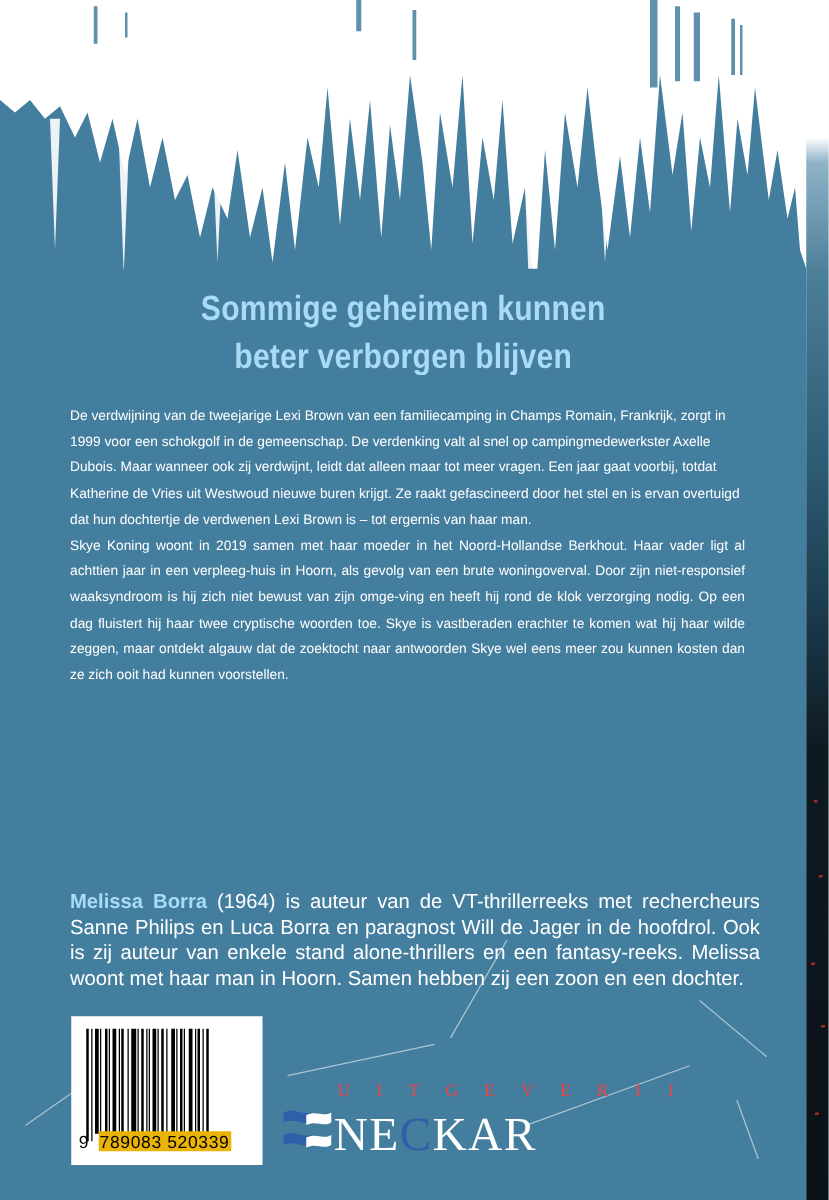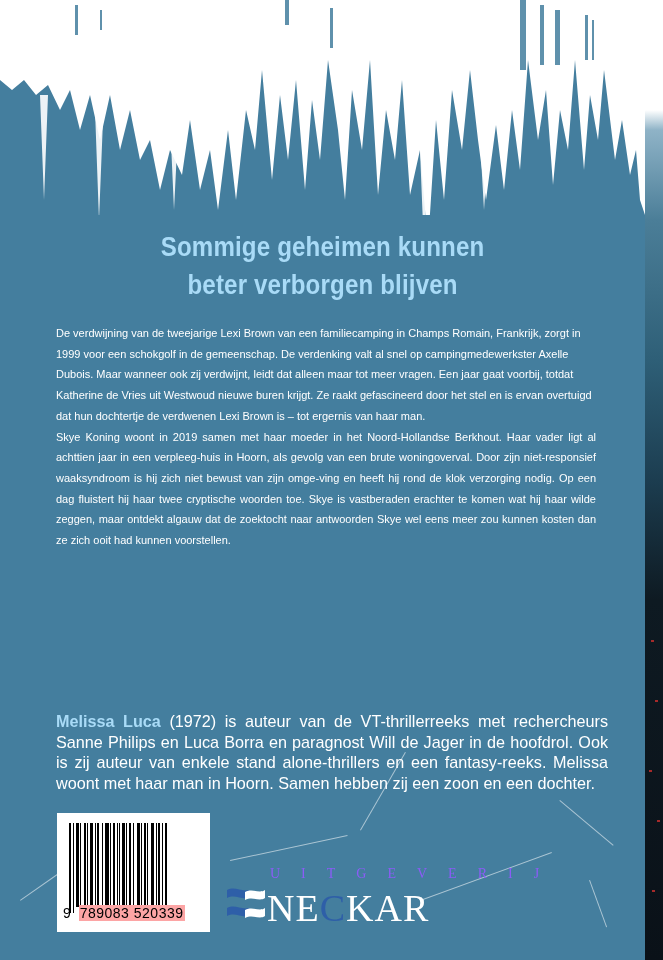--- a/index.html
+++ b/index.html
@@ -54,21 +54,21 @@
       position: absolute; left: 6px; top: 92px; width: 145px;
       font-family: "Liberation Sans", sans-serif; font-size: 14px; color: #000;
       letter-spacing: 0.5px; background: transparent;
     }
     .barcode-digits .first { margin-right: 3px; }
     .logo {
       position: absolute; left: 225px; top: 866px; width: 320px; height: 70px;
     }
     .logo .uitgeverij {
       position: absolute; left: 45px; top: 0px; width: 270px;
-      color: #8b5cf6; font-family: "Liberation Serif", serif; font-size: 14px;
+      color: #ef4444; font-family: "Liberation Serif", serif; font-size: 14px;
       letter-spacing: 21px; white-space: nowrap;
     }
     .logo .name {
       position: absolute; left: 42px; top: 12px;
       font-family: "Liberation Serif", serif; font-size: 38px; line-height: 60px;
       color: #ffffff; letter-spacing: 1px; white-space: nowrap;
     }
     .logo .name .accent { color: #2e5fa8; }
     .logo .waves { position: absolute; left: 0; top: 20px; width: 42px; height: 40px; }
     .scratch { position: absolute; background: rgba(255,255,255,0.55); height: 1px; transform-origin: 0 0; }
@@ -107,21 +107,21 @@
     <div>Sommige geheimen kunnen</div>
     <div>beter verborgen blijven</div>
   </div>
 
   <div class="body-text">
     <p>De verdwijning van de tweejarige Lexi Brown van een familiecamping in Champs Romain, Frankrijk, zorgt in 1999 voor een schokgolf in de gemeenschap. De verdenking valt al snel op campingmedewerkster Axelle Dubois. Maar wanneer ook zij verdwijnt, leidt dat alleen maar tot meer vragen. Een jaar gaat voorbij, totdat Katherine de Vries uit Westwoud nieuwe buren krijgt. Ze raakt gefascineerd door het stel en is ervan overtuigd dat hun dochtertje de verdwenen Lexi Brown is – tot ergernis van haar man.</p>
     <p class="justify">Skye Koning woont in 2019 samen met haar moeder in het Noord-Hollandse Berkhout. Haar vader ligt al achttien jaar in een verpleeg-huis in Hoorn, als gevolg van een brute woningoverval. Door zijn niet-responsief waaksyndroom is hij zich niet bewust van zijn omge-ving en heeft hij rond de klok verzorging nodig. Op een dag fluistert hij haar twee cryptische woorden toe. Skye is vastberaden erachter te komen wat hij haar wilde zeggen, maar ontdekt algauw dat de zoektocht naar antwoorden Skye wel eens meer zou kunnen kosten dan ze zich ooit had kunnen voorstellen.</p>
   </div>
 
   <div class="bio">
-    <span class="author">Melissa Luca</span><span> (1972) is auteur van de VT-thrillerreeks met rechercheurs Sanne Philips en Luca Borra en paragnost Will de Jager in de hoofdrol. Ook is zij auteur van enkele stand alone-thrillers en een fantasy-reeks. Melissa woont met haar man in Hoorn. Samen hebben zij een zoon en een dochter.</span>
+    <span class="author">Melissa Borra</span><span> (1964) is auteur van de VT-thrillerreeks met rechercheurs Sanne Philips en Luca Borra en paragnost Will de Jager in de hoofdrol. Ook is zij auteur van enkele stand alone-thrillers en een fantasy-reeks. Melissa woont met haar man in Hoorn. Samen hebben zij een zoon en een dochter.</span>
   </div>
 
   <div>
     <div class="scratch" style="left:230px;top:860px;width:120px;transform:rotate(-12deg)"></div>
     <div class="scratch" style="left:360px;top:830px;width:90px;transform:rotate(-60deg)"></div>
     <div class="scratch" style="left:420px;top:900px;width:140px;transform:rotate(-20deg)"></div>
     <div class="scratch" style="left:560px;top:800px;width:70px;transform:rotate(40deg)"></div>
     <div class="scratch" style="left:20px;top:900px;width:60px;transform:rotate(-35deg)"></div>
     <div class="scratch" style="left:590px;top:880px;width:50px;transform:rotate(70deg)"></div>
   </div>
@@ -152,21 +152,21 @@
       <span style="width:2px;margin-right:1px"></span>
       <span style="width:1px;margin-right:3px"></span>
       <span style="width:3px;margin-right:2px"></span>
       <span style="width:1px;margin-right:1px"></span>
       <span style="width:2px;margin-right:2px"></span>
       <span style="width:1px;margin-right:2px;height:90px"></span>
       <span style="width:2px;margin-right:0;height:90px"></span>
     </div>
     <div class="barcode-digits">
       <span class="first">9</span>
-      <span style="background:#fca5a5;padding:0 1px">789083 520339</span>
+      <span style="background:#eab308;padding:0 1px">789083 520339</span>
     </div>
   </div>
 
   <div class="logo">
     <svg class="waves" viewBox="0 0 42 40">
       <path d="M2,4 C10,0 16,6 24,4 L24,12 C16,14 10,8 2,12 Z" fill="#2e5fa8"></path>
       <path d="M20,6 C28,2 34,8 40,4 L40,12 C34,16 28,10 20,14 Z" fill="#ffffff"></path>
       <path d="M2,22 C10,18 16,24 24,22 L24,30 C16,32 10,26 2,30 Z" fill="#2e5fa8"></path>
       <path d="M20,24 C28,20 34,26 40,22 L40,30 C34,34 28,28 20,32 Z" fill="#ffffff"></path>
     </svg>

